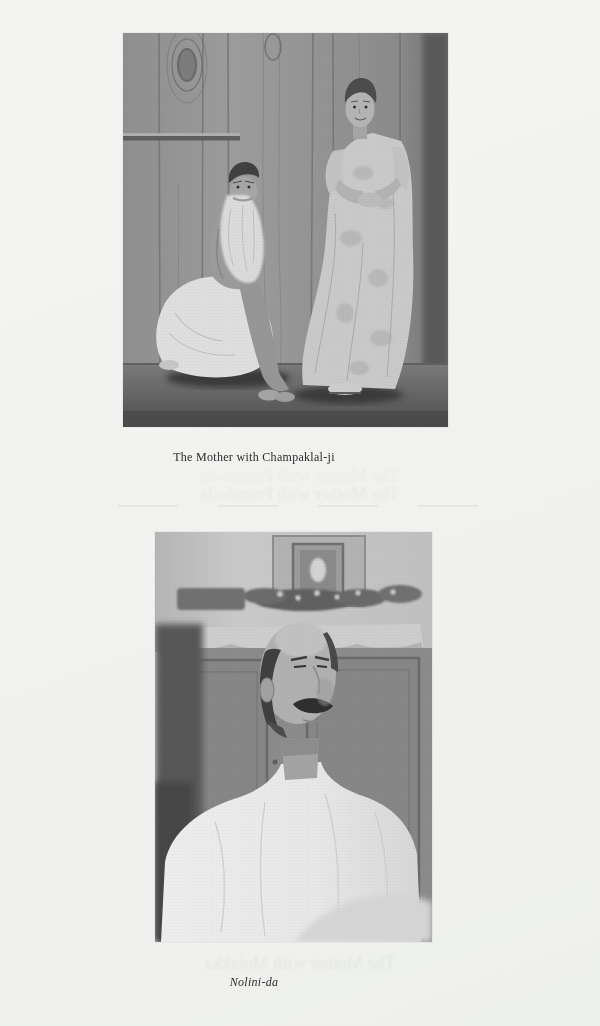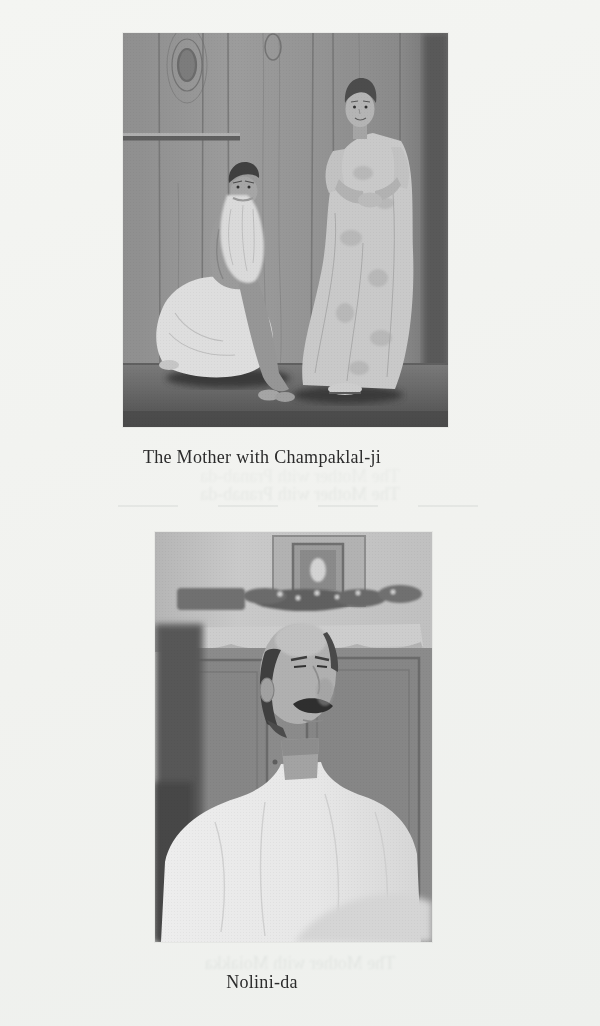--- a/index.html
+++ b/index.html
@@ -9,25 +9,25 @@
     position:relative;
     overflow:hidden;
     font-family:"Liberation Serif","DejaVu Serif",serif;
   }
   .page{position:absolute;inset:0;background:linear-gradient(160deg,#f4f5f2 0%,#f1f2ef 55%,#eef0ed 100%);}
   .photo{position:absolute;overflow:hidden;box-shadow:0 0 0 1px rgba(0,0,0,0.04);}
   .photo svg{display:block;width:100%;height:100%;filter:blur(.3px) contrast(.97);}
   .photo-1{left:123px;top:33px;width:325px;height:394px;}
   .photo-2{left:155px;top:532px;width:277px;height:410px;}
   .caption{
-    position:absolute;left:12px;width:500px;text-align:center;
-    color:#2b2b2b;font-size:18px;letter-spacing:.3px;line-height:24px;
+    position:absolute;left:4px;width:500px;text-align:center;
+    color:#2b2b2b;font-size:12px;letter-spacing:.3px;line-height:24px;
   }
   .caption-1{top:445px;}
-  .caption-2{top:970px;}
+  .caption-2{top:970px;font-style:italic;}
   .bleed{
     position:absolute;left:0;width:600px;text-align:center;
     font-size:18px;color:#7d8a84;
     transform:scaleX(-1);
     filter:blur(1.3px);
   }
   .bleed-1a{top:466px;opacity:.07;}
   .bleed-1b{top:484px;opacity:.10;}
   .bleed-2{top:953px;opacity:.11;}
   .bleed-rule{

